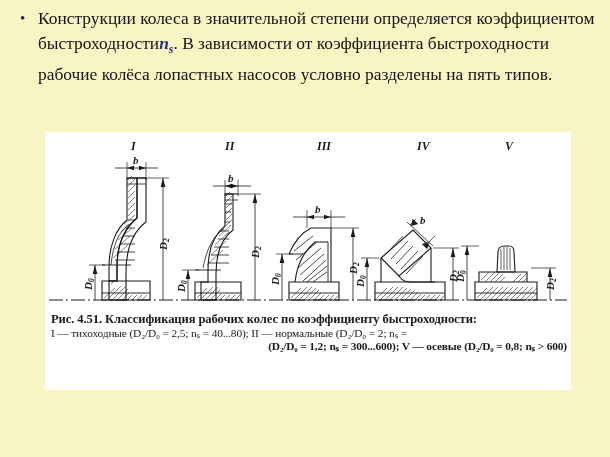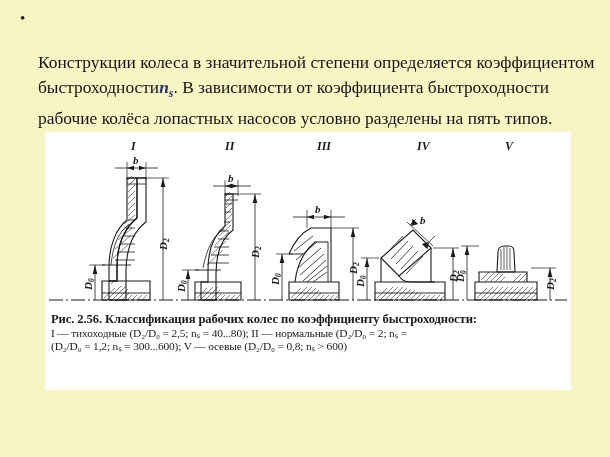--- a/index.html
+++ b/index.html
@@ -36,21 +36,20 @@
     padding-left: 4px;
     box-sizing: border-box;
   }
   .bullet-body {
     flex: 1 1 auto;
     font-size: 17.4px;
     line-height: 25px;
     color: #141414;
     text-align: justify;
     text-justify: inter-word;
-    margin-top: 44px;
   }
   .bullet-body p {
     margin: 0;
     text-align: justify;
   }
   .bullet-body p:last-child {
     text-align: left;
   }
   .ns-sym {
     font-weight: bold;
@@ -96,21 +95,21 @@
     font-weight: bold;
     letter-spacing: -0.1px;
     white-space: nowrap;
   }
   .cap-line {
     font-size: 11.4px;
     line-height: 13.2px;
     letter-spacing: -0.15px;
     white-space: nowrap;
   }
-  .cap-line.center { text-align: left; }
+  .cap-line.center { text-align: right; font-weight: bold; }
 
   
   text.roman {
     font-family: "Liberation Serif", serif;
     font-style: italic;
     font-weight: bold;
     font-size: 12px;
     fill: #1a1a1a;
   }
   text.dim {
@@ -428,17 +427,17 @@
     <text class="dim" x="509" y="158" transform="rotate(-90 509 158)">D<tspan class="sb" dy="2">2</tspan></text>
 
     <text class="dim" x="47" y="158" transform="rotate(-90 47 158)">D<tspan class="sb" dy="2">0</tspan></text>
     <text class="dim" x="140" y="160" transform="rotate(-90 140 160)">D<tspan class="sb" dy="2">0</tspan></text>
     <text class="dim" x="234" y="153" transform="rotate(-90 234 153)">D<tspan class="sb" dy="2">0</tspan></text>
     <text class="dim" x="319" y="155" transform="rotate(-90 319 155)">D<tspan class="sb" dy="2">0</tspan></text>
     <text class="dim" x="419" y="150" transform="rotate(-90 419 150)">D<tspan class="sb" dy="2">0</tspan></text>
   </svg>
 
   <div class="caption">
-    <div class="cap-title">Рис. 2.56. Классификация рабочих колес по коэффициенту быстроходности:</div>
+    <div class="cap-title">Рис. 4.51. Классификация рабочих колес по коэффициенту быстроходности:</div>
     <div class="cap-line">I — тихоходные (D₂/D₀ = 2,5; nₛ = 40...80); II — нормальные (D₂/D₀ = 2; nₛ =</div>
     <div class="cap-line center">(D₂/D₀ = 1,2; nₛ = 300...600); V — осевые (D₂/D₀ = 0,8; nₛ &gt; 600)</div>
   </div>
 </div>
 
 </body></html>

